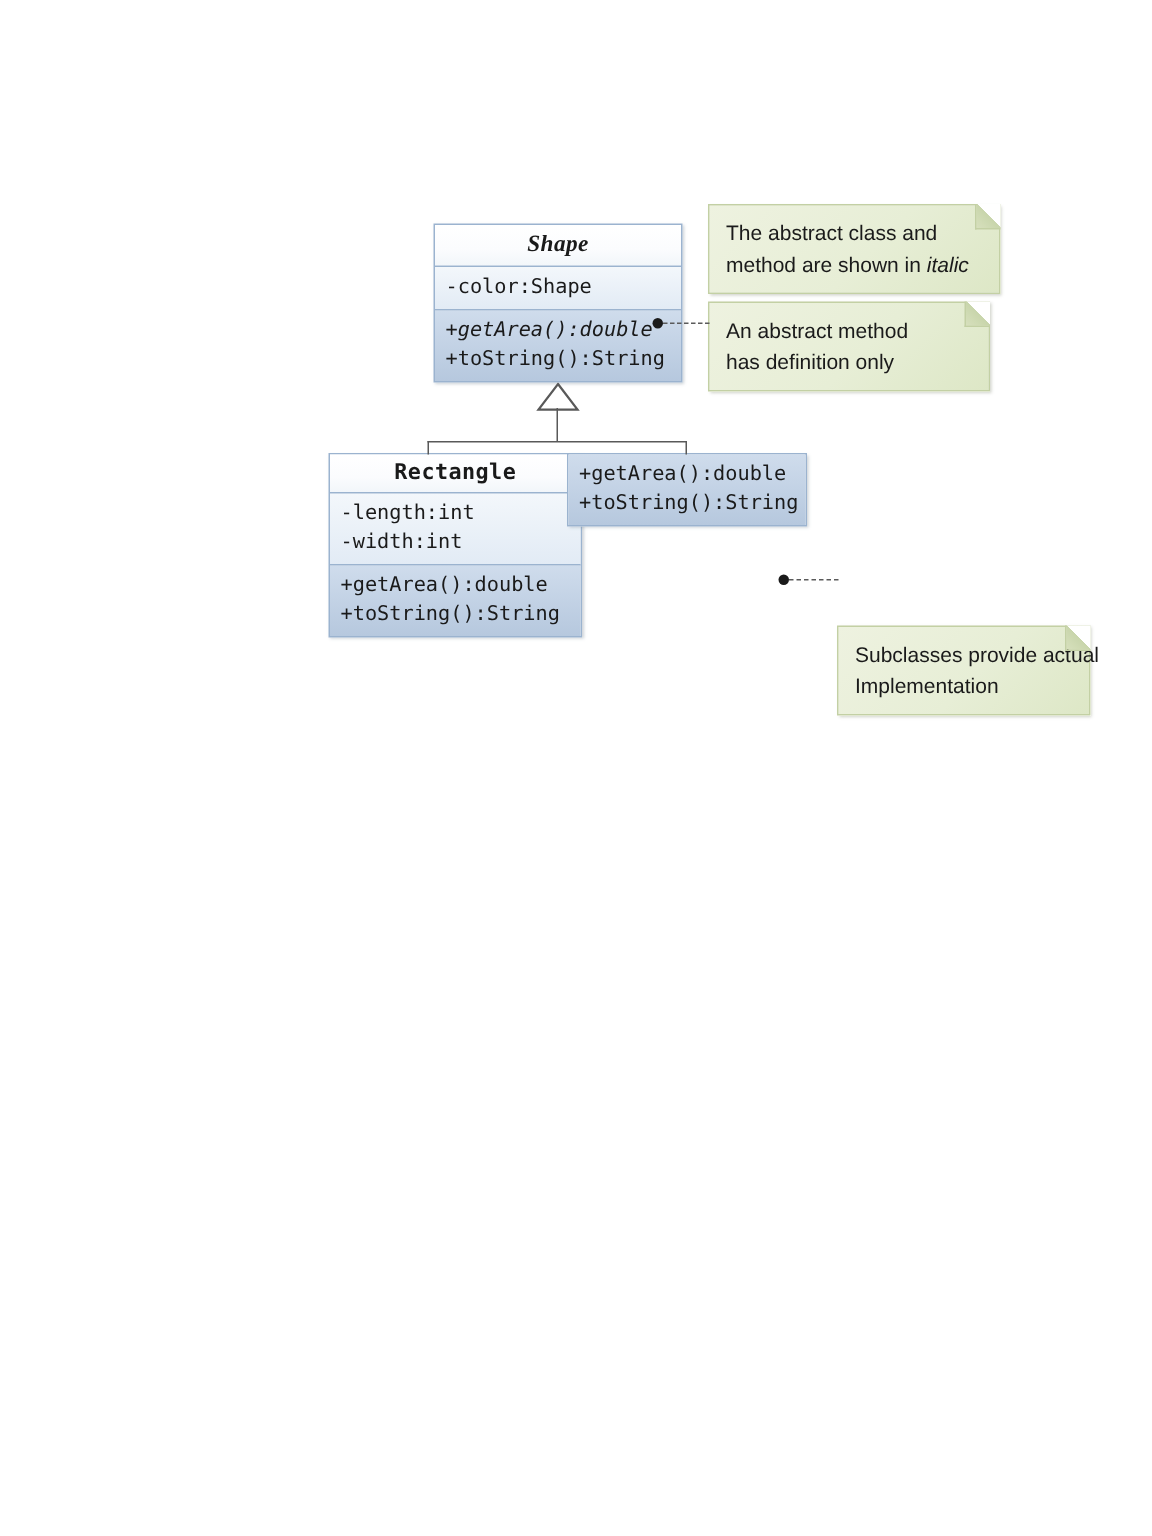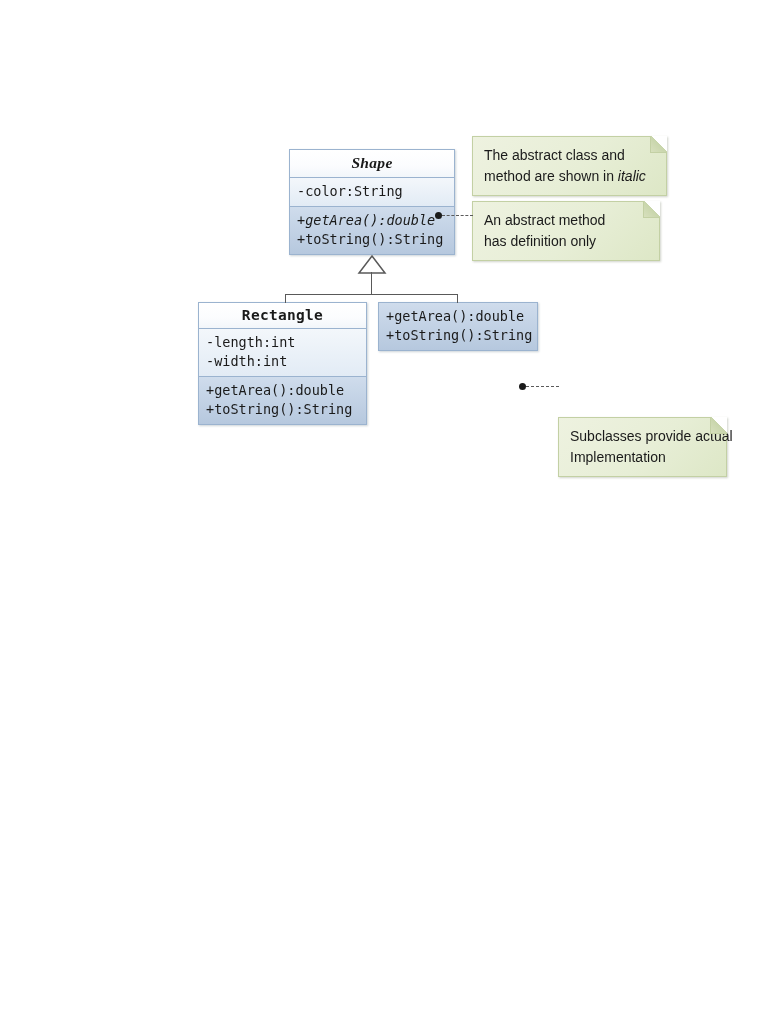--- a/index.html
+++ b/index.html
@@ -128,29 +128,29 @@
   }
 </style>
 </head>
 <body>
 
 <div id="canvas">
 
   <div class="uml-class" style="left:289px; top:149px; width:166px;">
     <div class="compartment cmp-title italic">Shape</div>
     <div class="compartment cmp-attrs">
-      <div class="member">-color:String</div>
+      <div class="member">-color:Shape</div>
     </div>
     <div class="compartment cmp-ops">
       <div class="member italic">+getArea():double</div>
       <div class="member">+toString():String</div>
     </div>
   </div>
 
-  <div class="uml-class" style="left:198px; top:302px; width:169px;">
+  <div class="uml-class" style="left:219px; top:302px; width:169px;">
     <div class="compartment cmp-title">Rectangle</div>
     <div class="compartment cmp-attrs">
       <div class="member">-length:int</div>
       <div class="member">-width:int</div>
     </div>
     <div class="compartment cmp-ops">
       <div class="member">+getArea():double</div>
       <div class="member">+toString():String</div>
     </div>
   </div>

